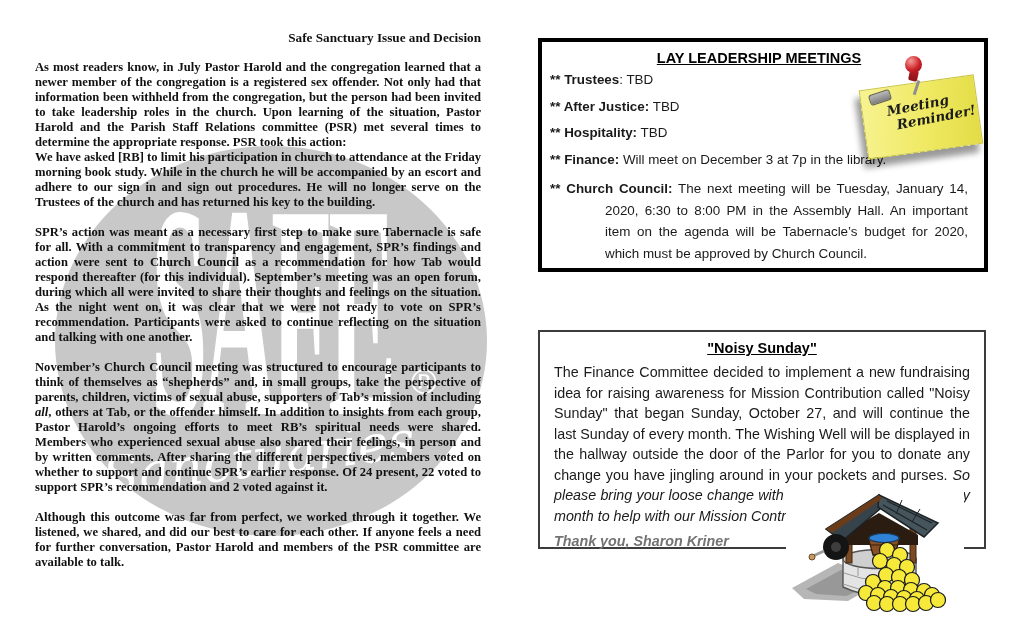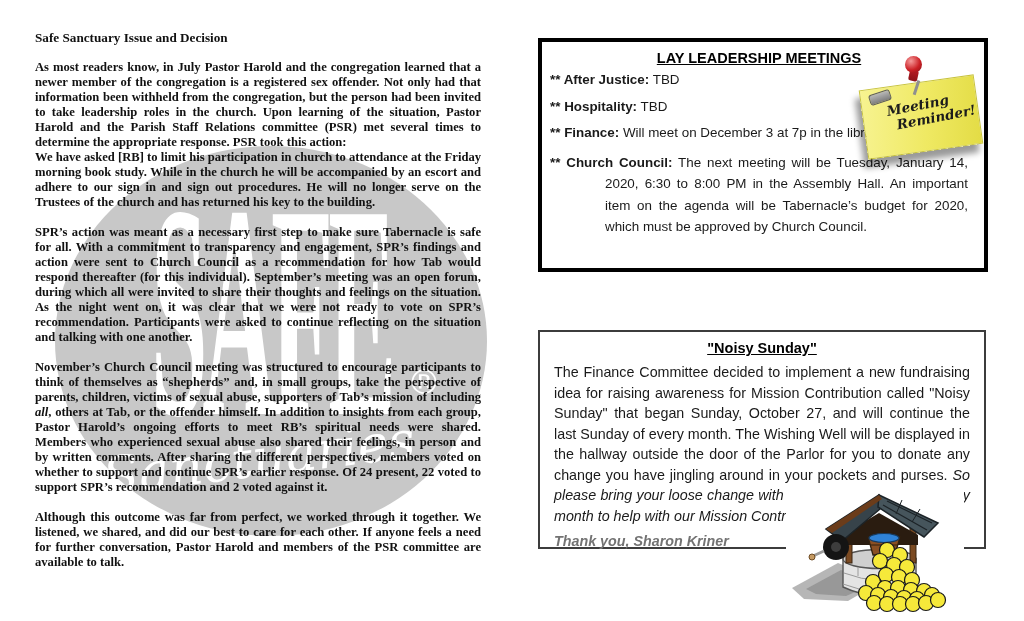--- a/index.html
+++ b/index.html
@@ -6,21 +6,21 @@
   .page { position:relative; width:1024px; height:621px; background:#fff; overflow:hidden;
           font-family:"Liberation Sans", sans-serif; }
 
   
   .watermark { position:absolute; left:55px; top:146px; width:432px; height:390px; z-index:0; }
 
   
   .left-col { position:absolute; left:35px; top:30px; width:446px; z-index:1;
               font-family:"Liberation Serif", serif; font-weight:bold; color:#111;
               font-size:12.6px; line-height:15px; text-align:justify; }
-  .left-col .art-title { text-align:left; font-size:13.2px; margin:0 0 15px 0; }
+  .left-col .art-title { text-align:right; font-size:13.2px; margin:0 0 15px 0; }
   .left-col p { margin:0 0 15px 0; }
   .left-col p.nogap { margin-bottom:0; }
   .left-col p.quote { }
 
   
   .box1 { position:absolute; left:538px; top:38px; width:450px; height:234px; box-sizing:border-box;
           border:4px solid #000; background:#fff; padding:6px 16px 4px 8px; z-index:1; }
   .box-title { text-align:center; font-weight:bold; text-decoration:underline;
                font-size:14.5px; color:#000; margin:2px 0 6px 0; }
   .lay-item { font-size:13.4px; line-height:15px; color:#1a1a1a; margin-bottom:11.5px;
@@ -73,20 +73,21 @@
     <p class="nogap">As most readers know, in July Pastor Harold and the congregation learned that a newer member of the congregation is a registered sex offender. Not only had that information been withheld from the congregation, but the person had been invited to take leadership roles in the church. Upon learning of the situation, Pastor Harold and the Parish Staff Relations committee (PSR) met several times to determine the appropriate response. PSR took this action:</p>
     <p class="quote">We have asked [RB] to limit his participation in church to attendance at the Friday morning book study.  While in the church he will be accompanied by an escort and adhere to our sign in and sign out procedures.  He will no longer serve on the Trustees of the church and has returned his key to the building.</p>
     <p>SPR’s action was meant as a necessary first step to make sure Tabernacle is safe for all. With a commitment to transparency and engagement, SPR’s findings and action were sent to Church Council as a recommendation for how Tab would respond thereafter (for this individual). September’s meeting was an open forum, during which all were invited to share their thoughts and feelings on the situation. As the night went on, it was clear that we were not ready to vote on SPR’s recommendation. Participants were asked to continue reflecting on the situation and talking with one another.</p>
     <p><span>November’s Church Council meeting was structured to encourage participants to think of themselves as “shepherds” and, in small groups, take the perspective of parents, children, victims of sexual abuse, supporters of Tab’s mission of including </span><em>all</em><span>, others at Tab, or the offender himself. In addition to insights from each group, Pastor Harold’s ongoing efforts to meet RB’s spiritual needs were shared. Members who experienced sexual abuse also shared their feelings, in person and by written comments. After sharing the different perspectives, members voted on whether to support and continue SPR’s earlier response. Of 24 present, 22 voted to support SPR’s recommendation and 2 voted against it.</span></p>
     <p>Although this outcome was far from perfect, we worked through it together. We listened, we shared, and did our best to care for each other. If anyone feels a need for further conversation, Pastor Harold and members of the PSR committee are available to talk.</p>
   </div>
 
   <div class="box1">
     <div class="box-title">LAY LEADERSHIP MEETINGS</div>
 
+    <div class="lay-item"><b>** Trustees</b><span>: TBD</span></div>
     <div class="lay-item"><b>** After Justice:</b><span> TBD</span></div>
     <div class="lay-item"><b>** Hospitality:</b><span> TBD</span></div>
     <div class="lay-item"><b>** Finance:</b><span> Will meet on December 3 at 7p in the library.</span></div>
     <div class="lay-item multi"><b>** Church Council:</b><span> The next meeting will be Tuesday, January 14, 2020, 6:30 to 8:00 PM in the Assembly Hall. An important item on the agenda will be Tabernacle’s budget for 2020, which must be approved by Church Council.</span></div>
 
     <div class="sticky">
       <div class="note">
         <div class="note-text">
           <span class="note-line1">Meeting</span>
           <span class="note-line2">Reminder!</span>

